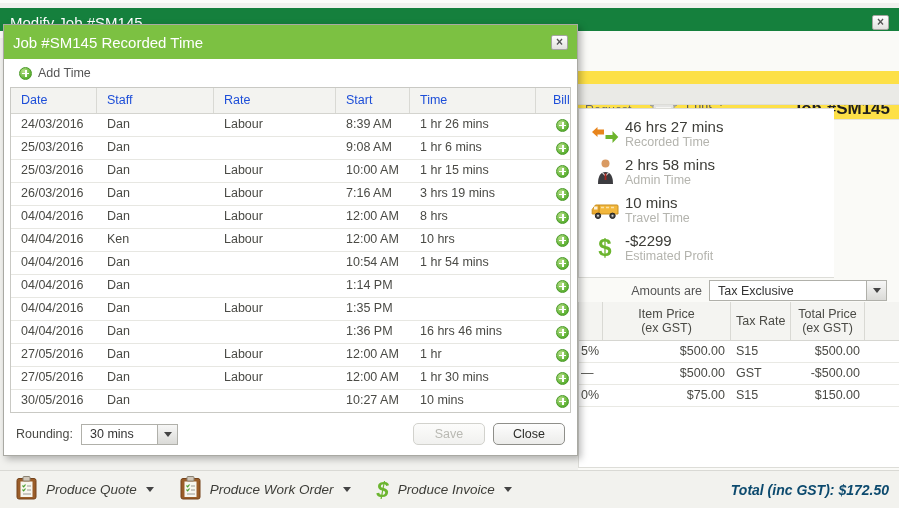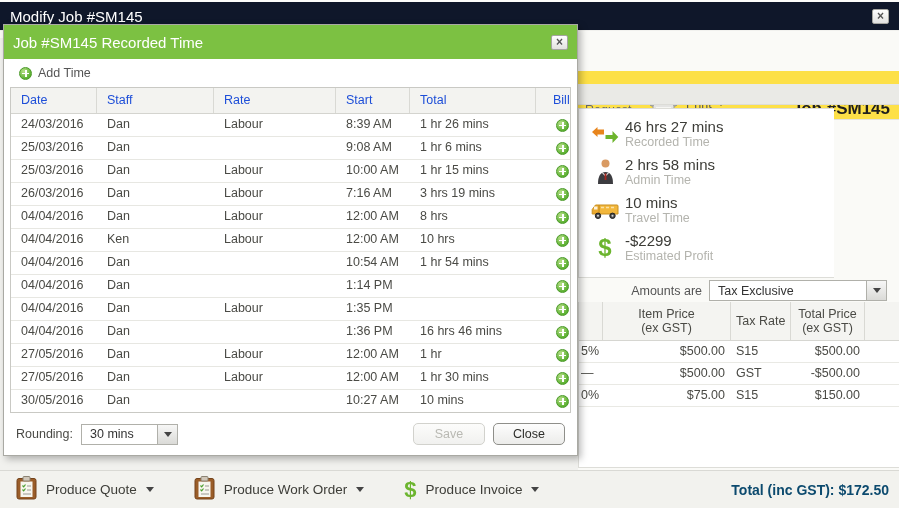--- a/index.html
+++ b/index.html
@@ -1,21 +1,21 @@
 <!DOCTYPE html>
 <html><head>
 <meta charset="utf-8">
 <style>
   html,body{margin:0;padding:0;background:#d8d8d4;}
   .page{position:relative;width:899px;height:508px;background:#f1f1ee;overflow:hidden;
         font-family:"Liberation Sans","DejaVu Sans",sans-serif;color:#4a4a45;}
 
   
   .top-sliver{position:absolute;left:0;top:0;width:899px;height:3px;background:#fcfcfa;}
-  .outer-titlebar{position:absolute;left:0;top:2px;width:899px;height:28px;background:#0f172a;
+  .outer-titlebar{position:absolute;left:0;top:8px;width:899px;height:28px;background:#15803d;
         display:flex;align-items:center;box-sizing:border-box;padding:0 10px;}
   .outer-titlebar .t{color:#fff;font-size:15px;}
   .close-btn{width:17px;height:15px;background:linear-gradient(#fefefe,#e2e2e0);border:1px solid #a5a5a0;
         border-radius:2px;color:#555;font-size:12px;line-height:13px;text-align:center;font-weight:bold;
         cursor:pointer;box-sizing:border-box;}
   .outer-titlebar .close-btn{margin-left:auto;}
 
   
   .rpanel-bg{position:absolute;left:578px;top:31px;width:321px;height:439px;background:#fafaf7;}
   .toolbar-sliver{position:absolute;left:0;top:31px;width:578px;height:7px;background:#fbfbf8;}
@@ -54,21 +54,21 @@
   .ph.pc2{align-items:flex-start;padding-left:5px;}
   .prow{display:flex;height:21px;line-height:21px;border-bottom:1px solid #e9e9e4;color:#4a4a45;}
   .pd{box-sizing:border-box;white-space:nowrap;overflow:hidden;}
   .pd.pc0{padding-left:2px;}
   .pd.pc1{text-align:right;padding-right:6px;}
   .pd.pc2{padding-left:5px;}
   .pd.pc3{text-align:right;padding-right:5px;}
 
   
   .footer{position:absolute;left:0;top:470px;width:899px;height:38px;background:#f2f2ee;border-top:1px solid #d9d9d4;
-        display:flex;align-items:center;box-sizing:border-box;padding:0 10px 0 16px;gap:40px;}
+        display:flex;align-items:center;box-sizing:border-box;padding:0 10px 0 16px;gap:26px;font-style:italic;}
   .produce{display:flex;align-items:center;gap:9px;cursor:pointer;font-size:13.5px;color:#3d3d38;}
   .footer .total{margin-left:auto;font-weight:bold;font-size:14px;color:#0c4a6e;}
 
   
   .dialog{position:absolute;left:3px;top:24px;width:575px;height:432px;background:#fff;
         border:1px solid #a9a9a3;box-sizing:border-box;box-shadow:3px 3px 7px rgba(0,0,0,.28);}
   .dialog-header{height:34px;background:#7cc142;display:flex;align-items:center;box-sizing:border-box;padding:0 9px;}
   .dialog-header .t{color:#fff;font-size:15px;}
   .dialog-header .close-btn{margin-left:auto;}
   .addtime-row{height:28px;display:flex;align-items:center;gap:6px;padding-left:15px;cursor:pointer;}
@@ -296,21 +296,21 @@
       <span class="plus-ic"></span>
       <span class="lbl">Add Time</span>
     </div>
 
     <div class="tt-container">
       <div class="tt-head">
           <div class="th c-date">Date</div>
           <div class="th c-staff">Staff</div>
           <div class="th c-rate">Rate</div>
           <div class="th c-start">Start</div>
-          <div class="th c-time">Total</div>
+          <div class="th c-time">Time</div>
           <div class="th c-billed">Billed</div>
         </div>
       <div>
           <div class="trow">
             <div class="td c-date">24/03/2016</div>
             <div class="td c-staff">Dan</div>
             <div class="td c-rate">Labour</div>
             <div class="td c-start">8:39 AM</div>
             <div class="td c-time">1 hr 26 mins</div>
             <div class="td c-billed">

